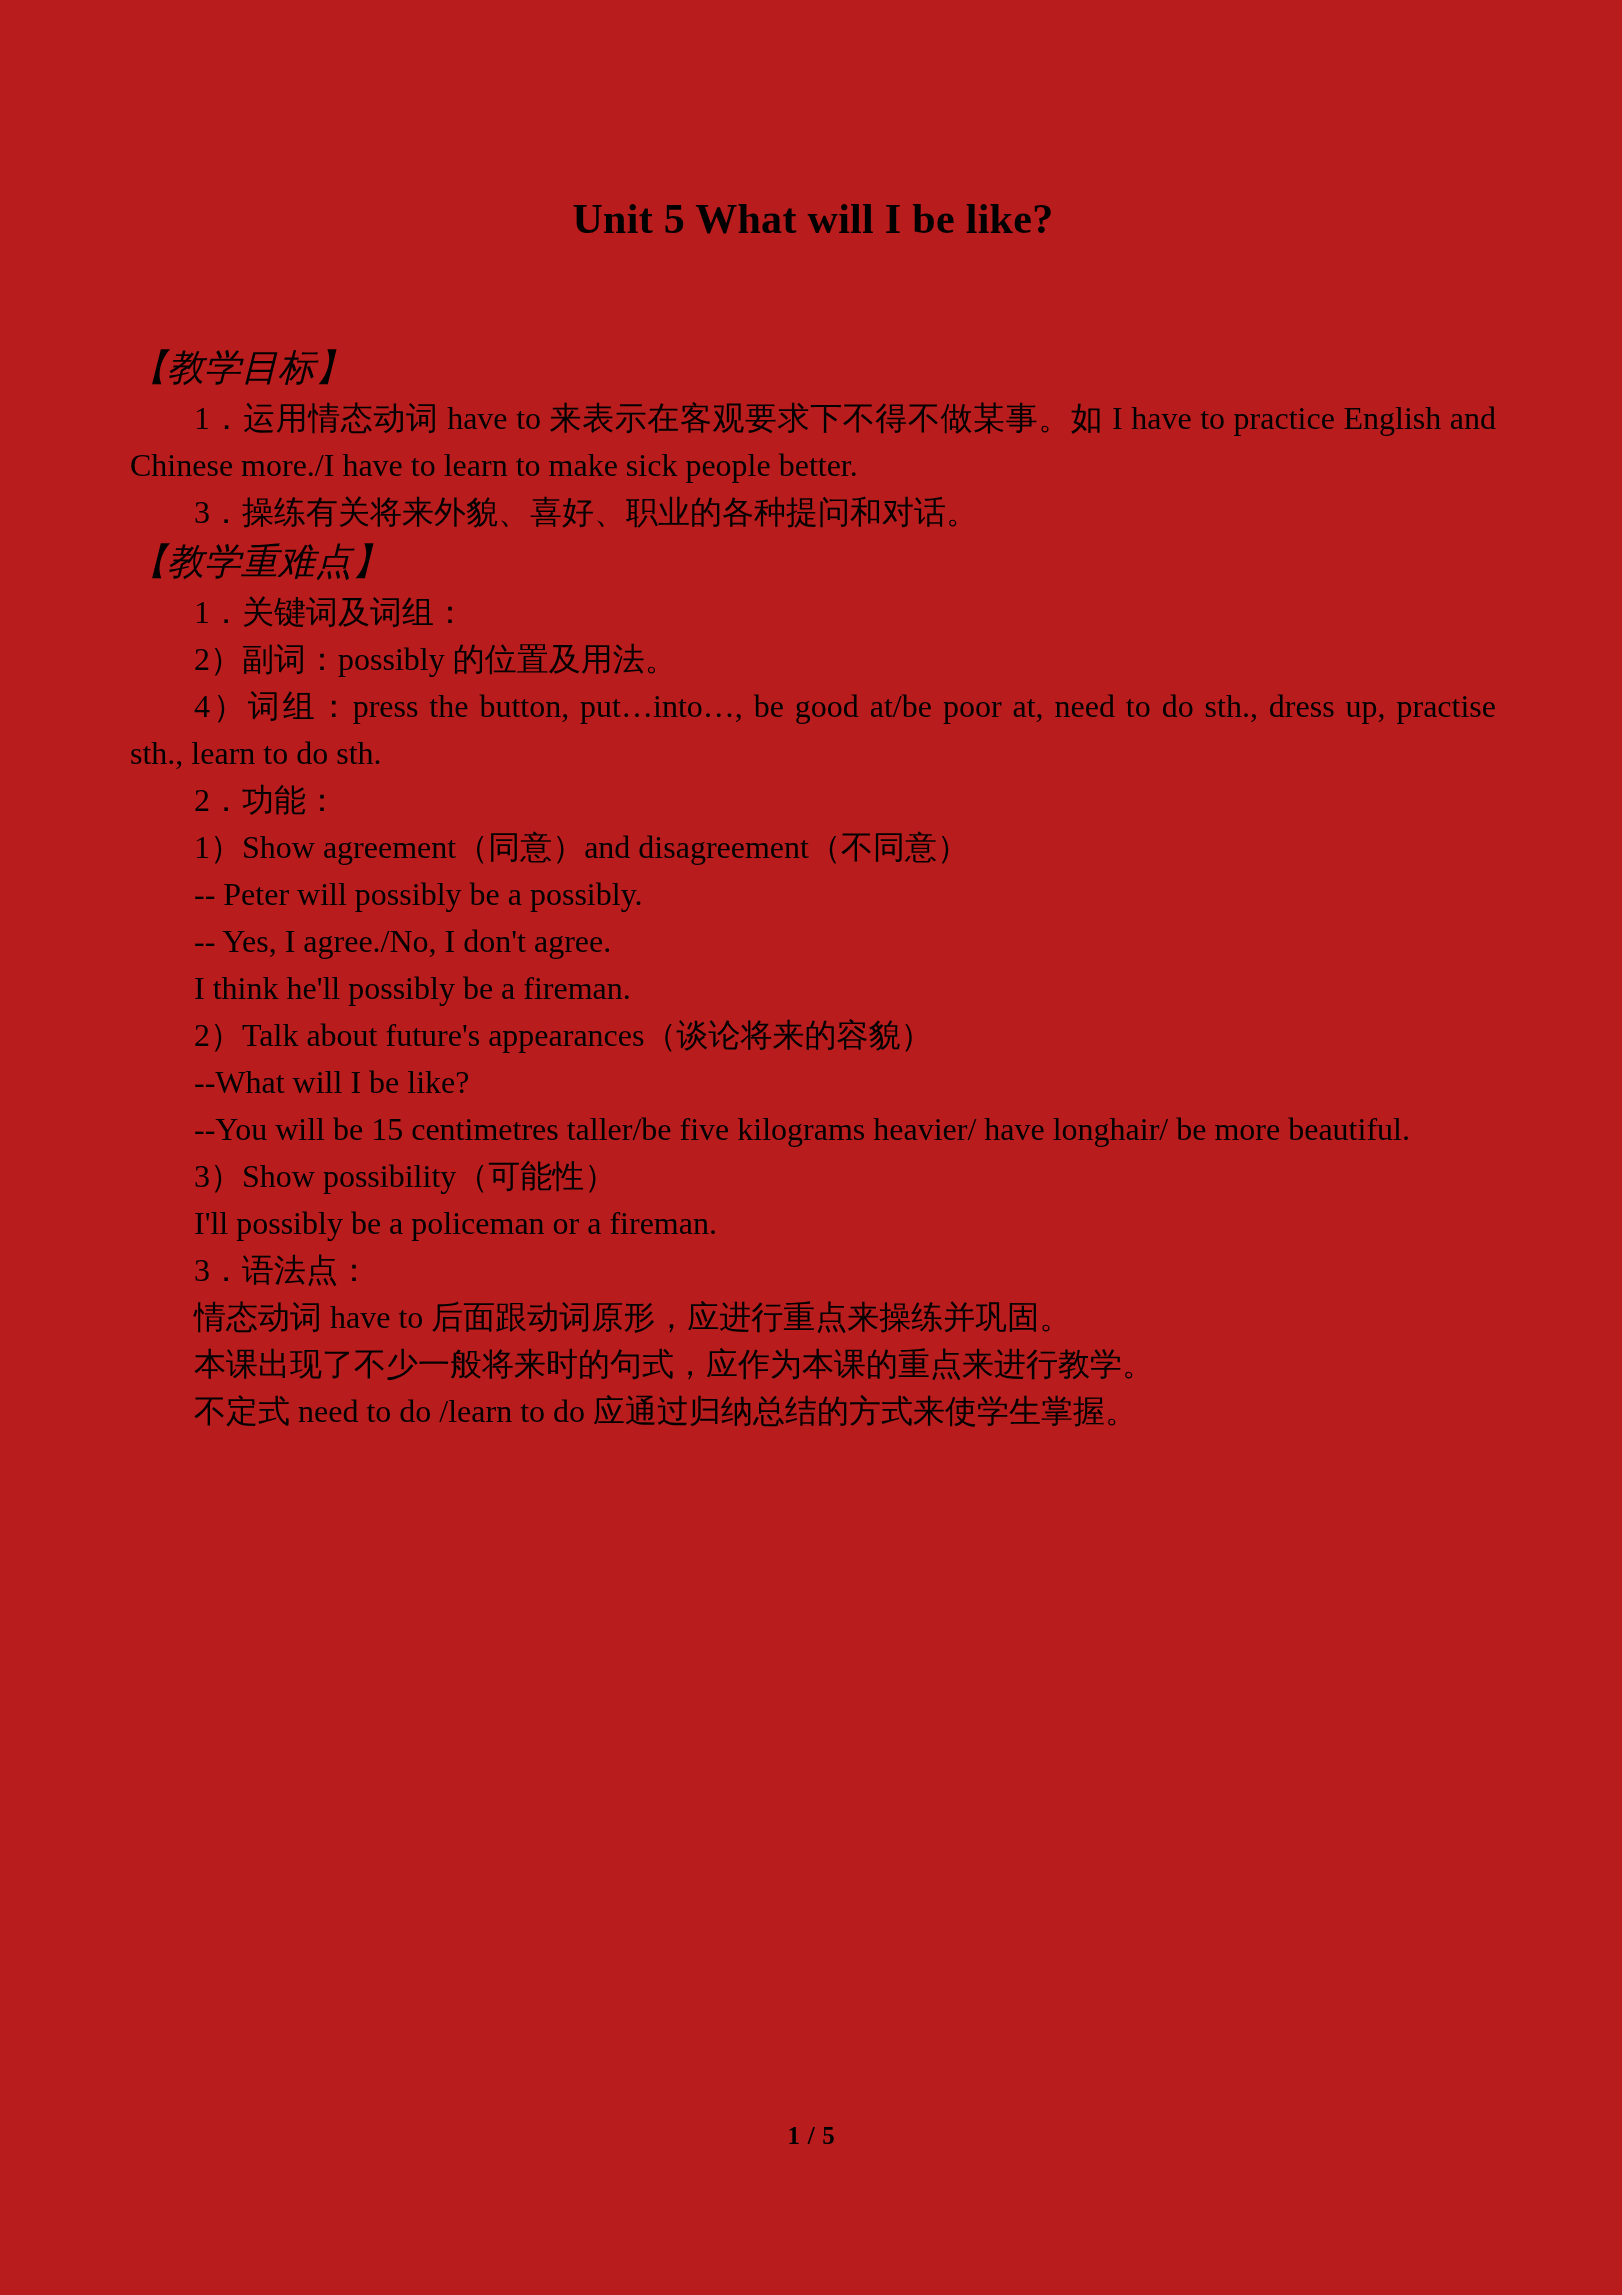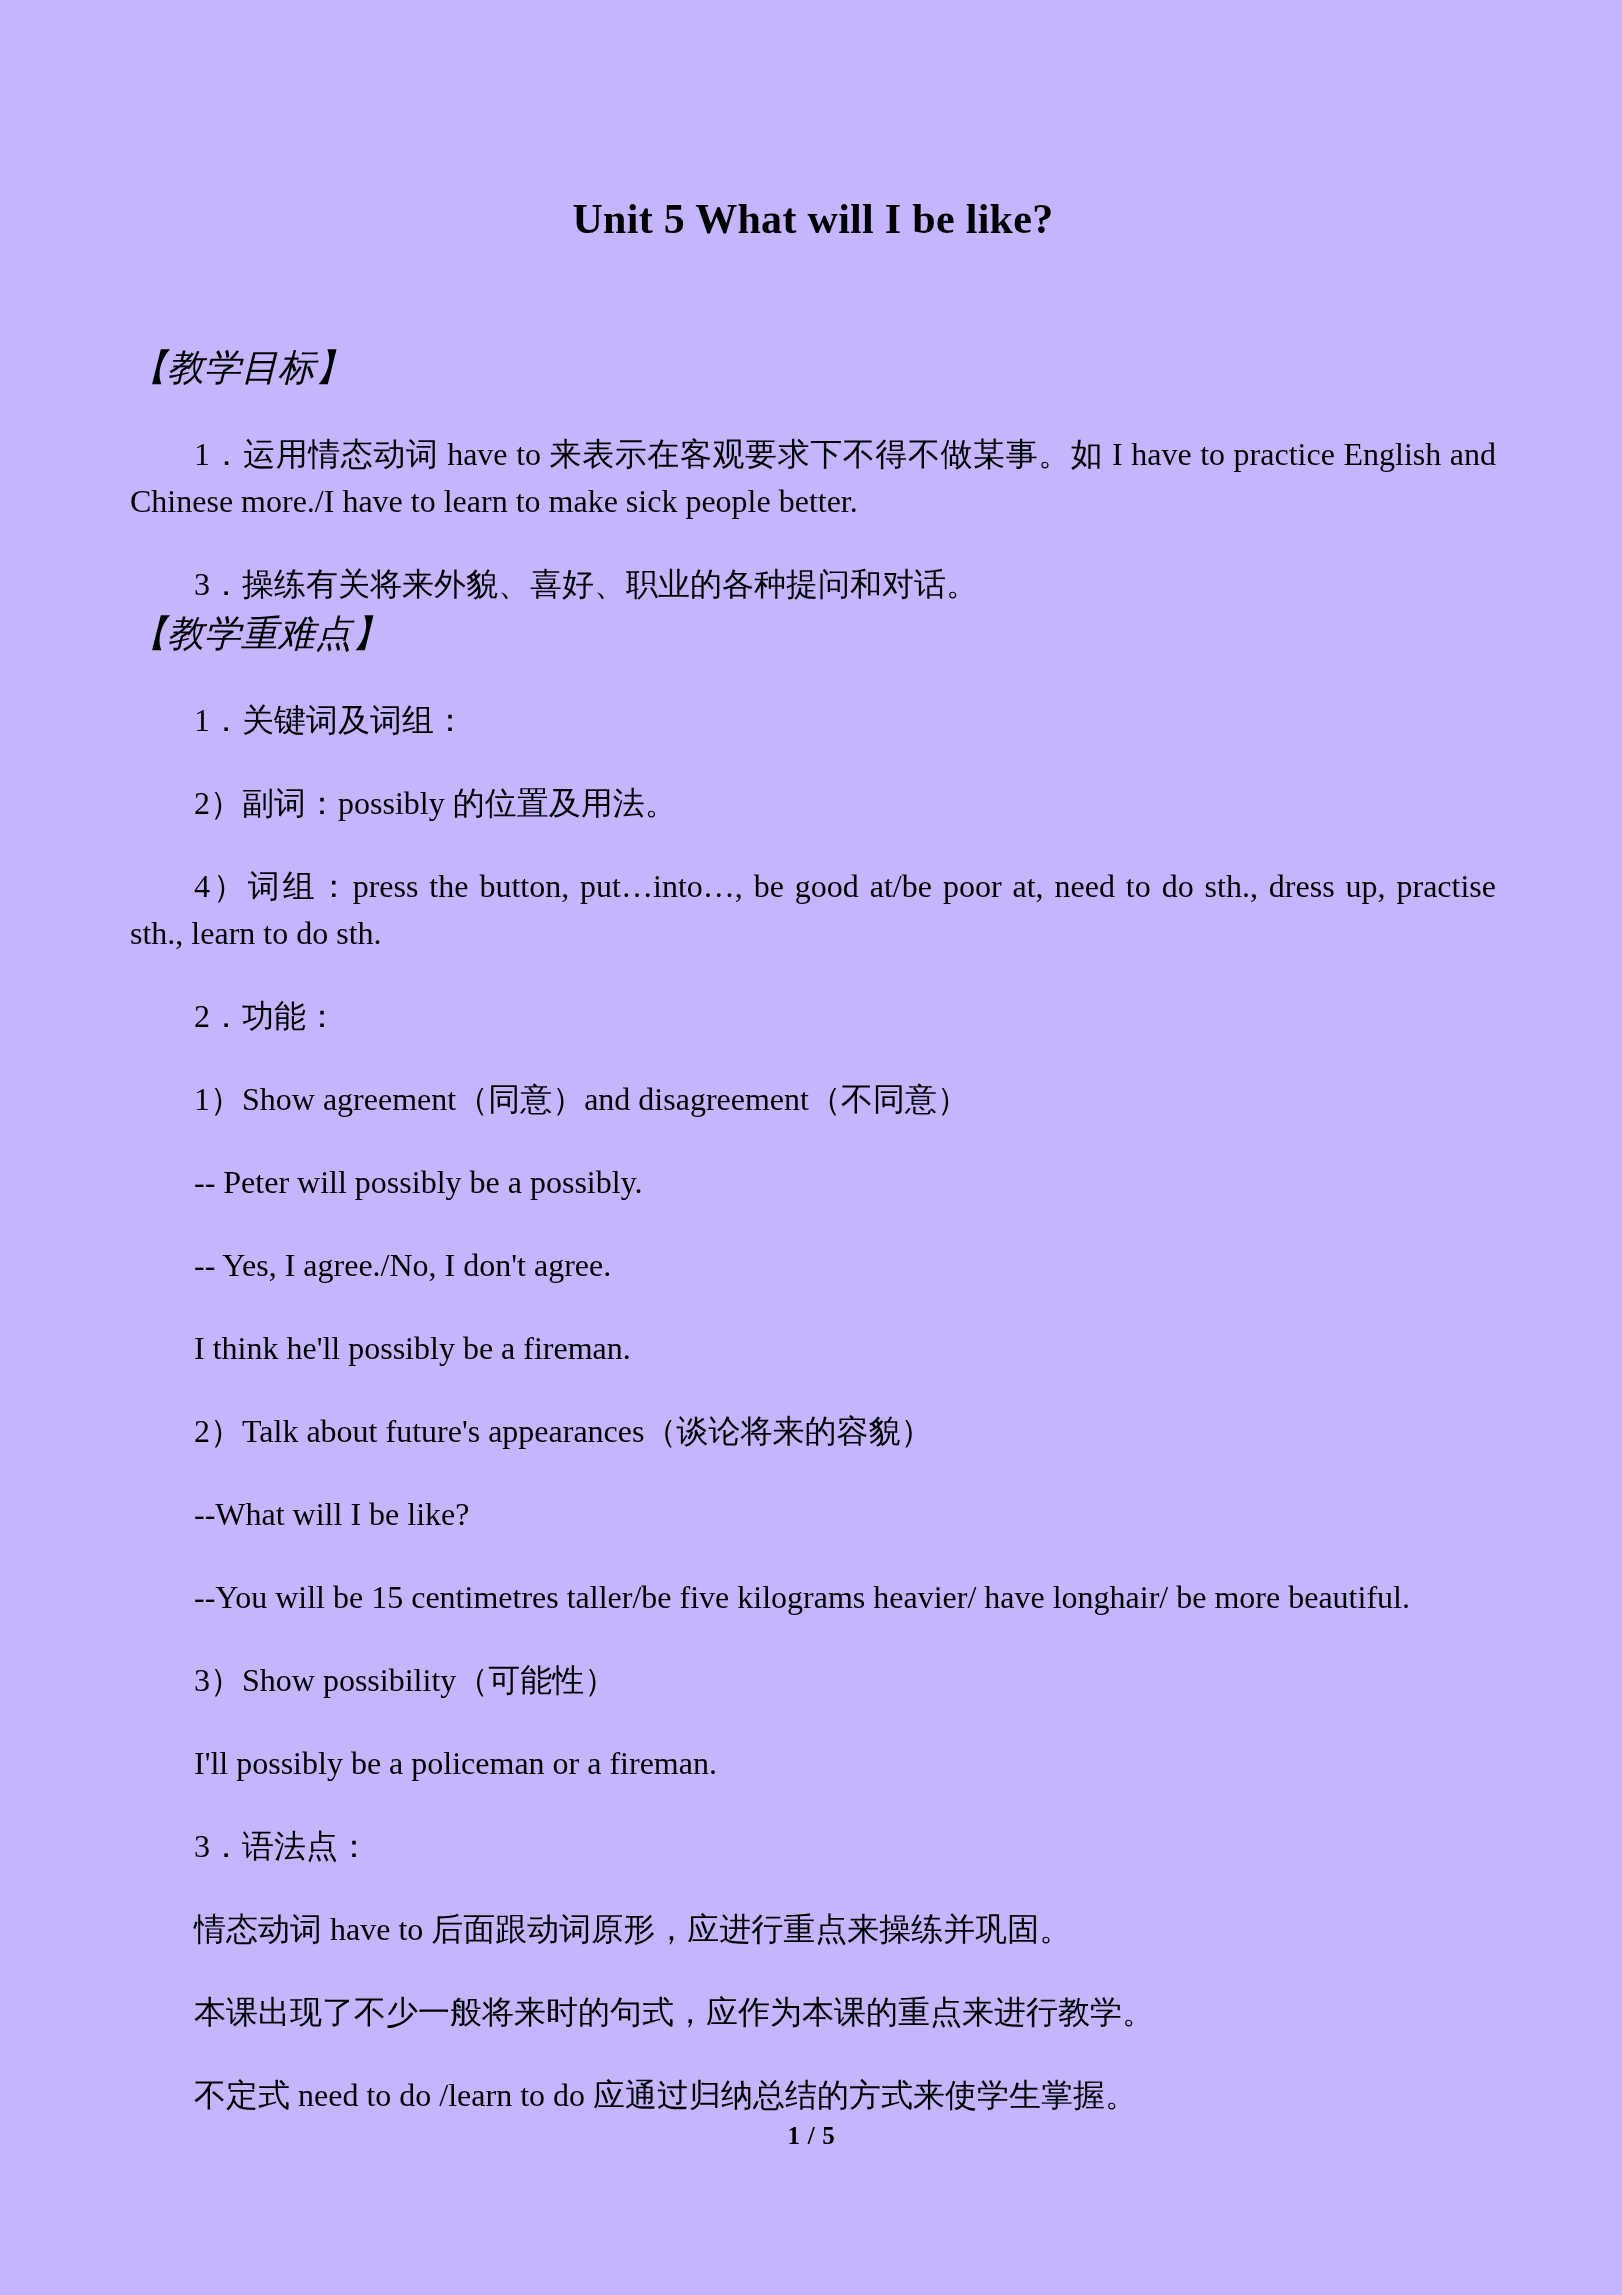--- a/index.html
+++ b/index.html
@@ -8,21 +8,21 @@
     background: #ffffff;
   }
   body {
     font-family: "Liberation Serif", "DejaVu Serif", serif;
     color: #000000;
   }
   .page {
     position: relative;
     width: 1623px;
     height: 2295px;
-    background: #c4b5fd;
+    background: #b91c1c;
     box-sizing: border-box;
     padding: 16px;
     overflow: hidden;
   }
   .content {
     position: absolute;
     left: 130px;
     top: 0;
     width: 1366px;
   }
@@ -51,21 +51,20 @@
   p.body-line {
     font-size: 32px;
     line-height: 1.47;
     margin: 0;
     padding: 0;
     text-align: justify;
     text-justify: inter-character;
   }
   p.indent {
     text-indent: 64px;
-    margin-top: 36px;
   }
   .footer {
     position: absolute;
     left: 0;
     top: 2122px;
     width: 100%;
     text-align: center;
     font-size: 25px;
     font-weight: bold;
     letter-spacing: 0.7px;

